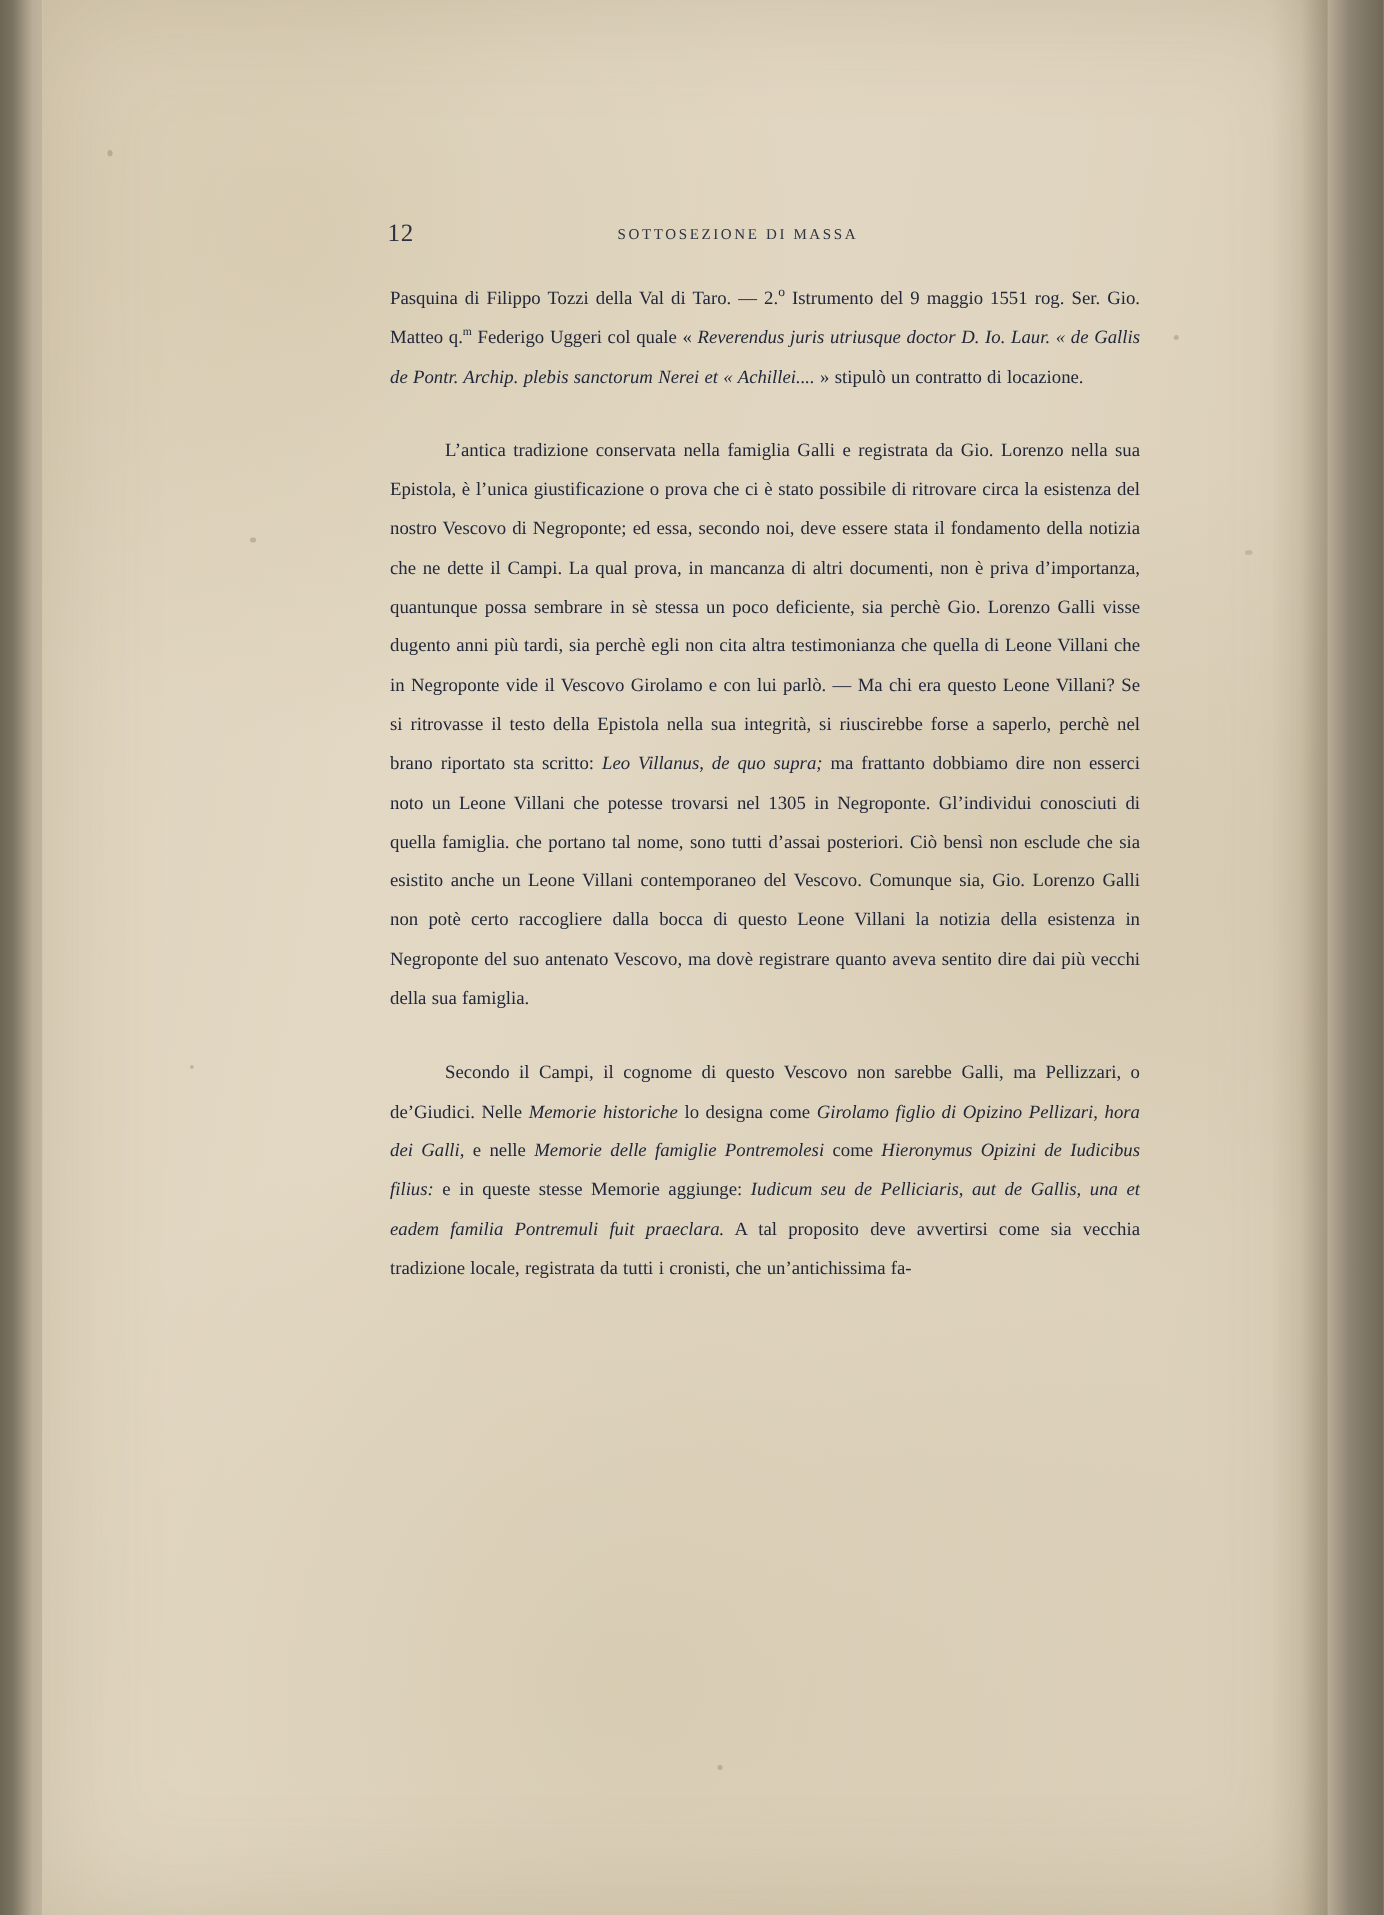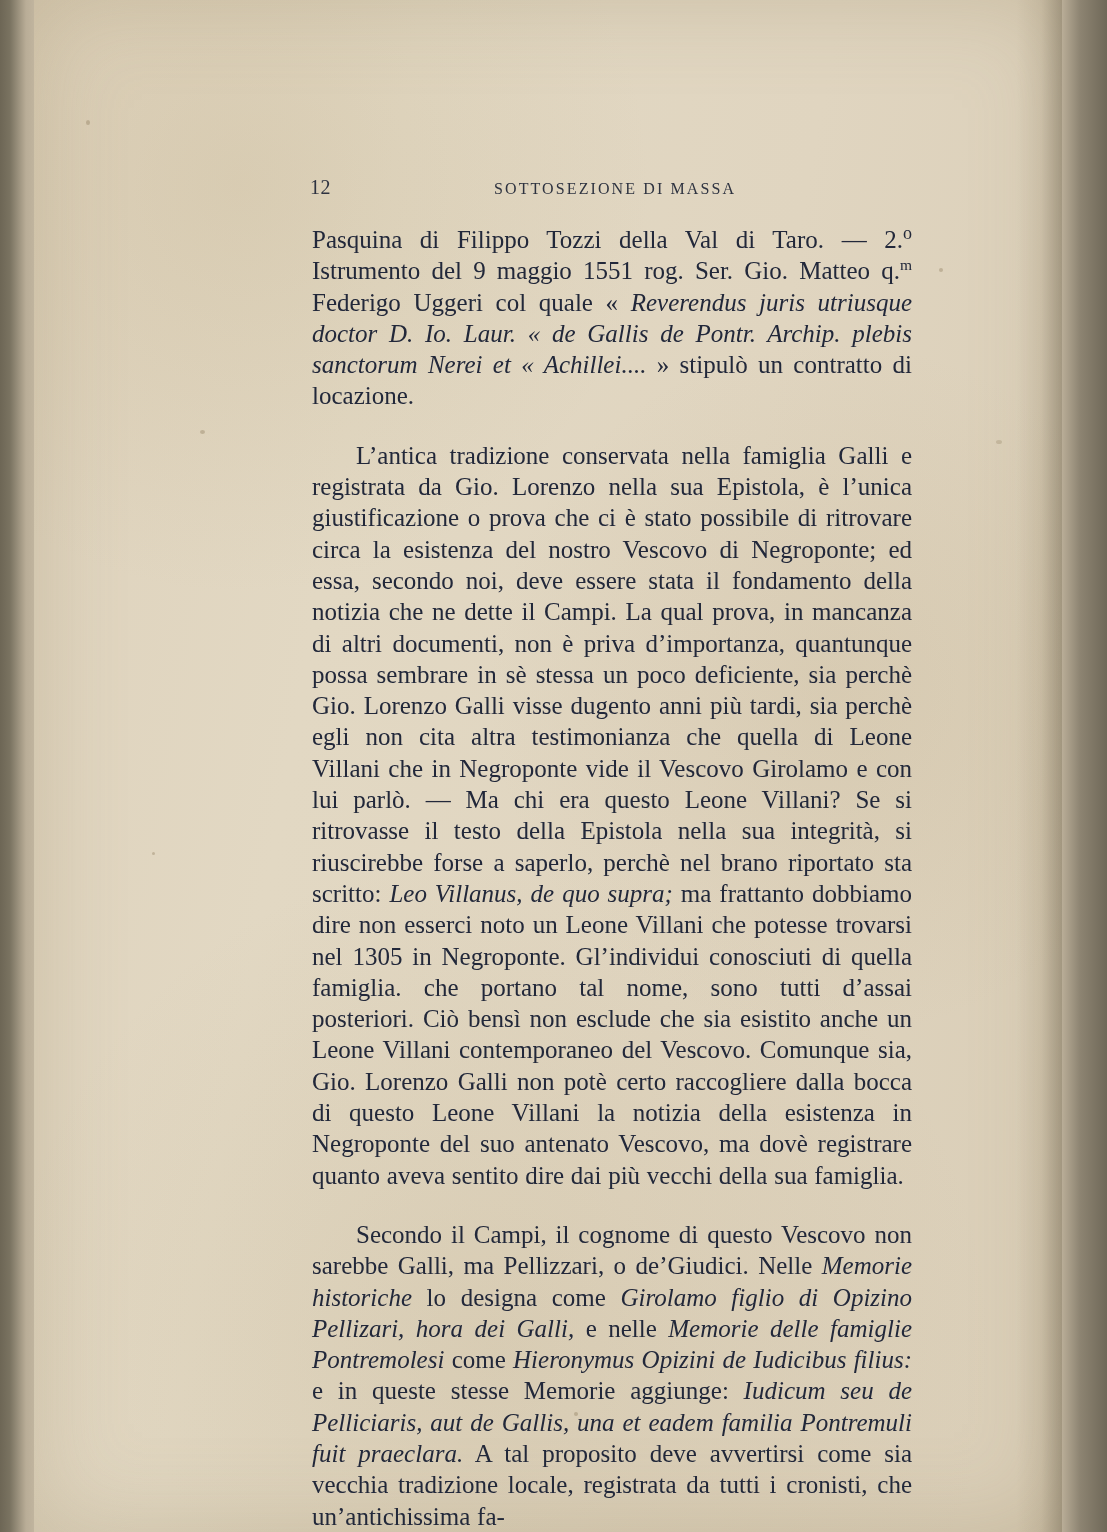--- a/index.html
+++ b/index.html
@@ -72,29 +72,29 @@
     left: -2px;
     top: 0;
     font-size: 20px;
     color: #2d3240;
     letter-spacing: 0.5px;
   }
   .running-head {
     position: absolute;
     left: 182px;
     top: 4px;
-    font-size: 16px;
+    font-size: 12px;
     letter-spacing: 2.1px;
     color: #2e3340;
     font-variant: small-caps;
     text-transform: uppercase;
   }
   p.body {
     margin: 0;
-    font-size: 25px;
+    font-size: 15px;
     line-height: 31.3px;
     color: #22283a;
     text-align: justify;
     text-justify: inter-word;
     word-spacing: 0.5px;
     -webkit-hyphens: none;
     hyphens: none;
   }
   p.indent {
     text-indent: 44px;

